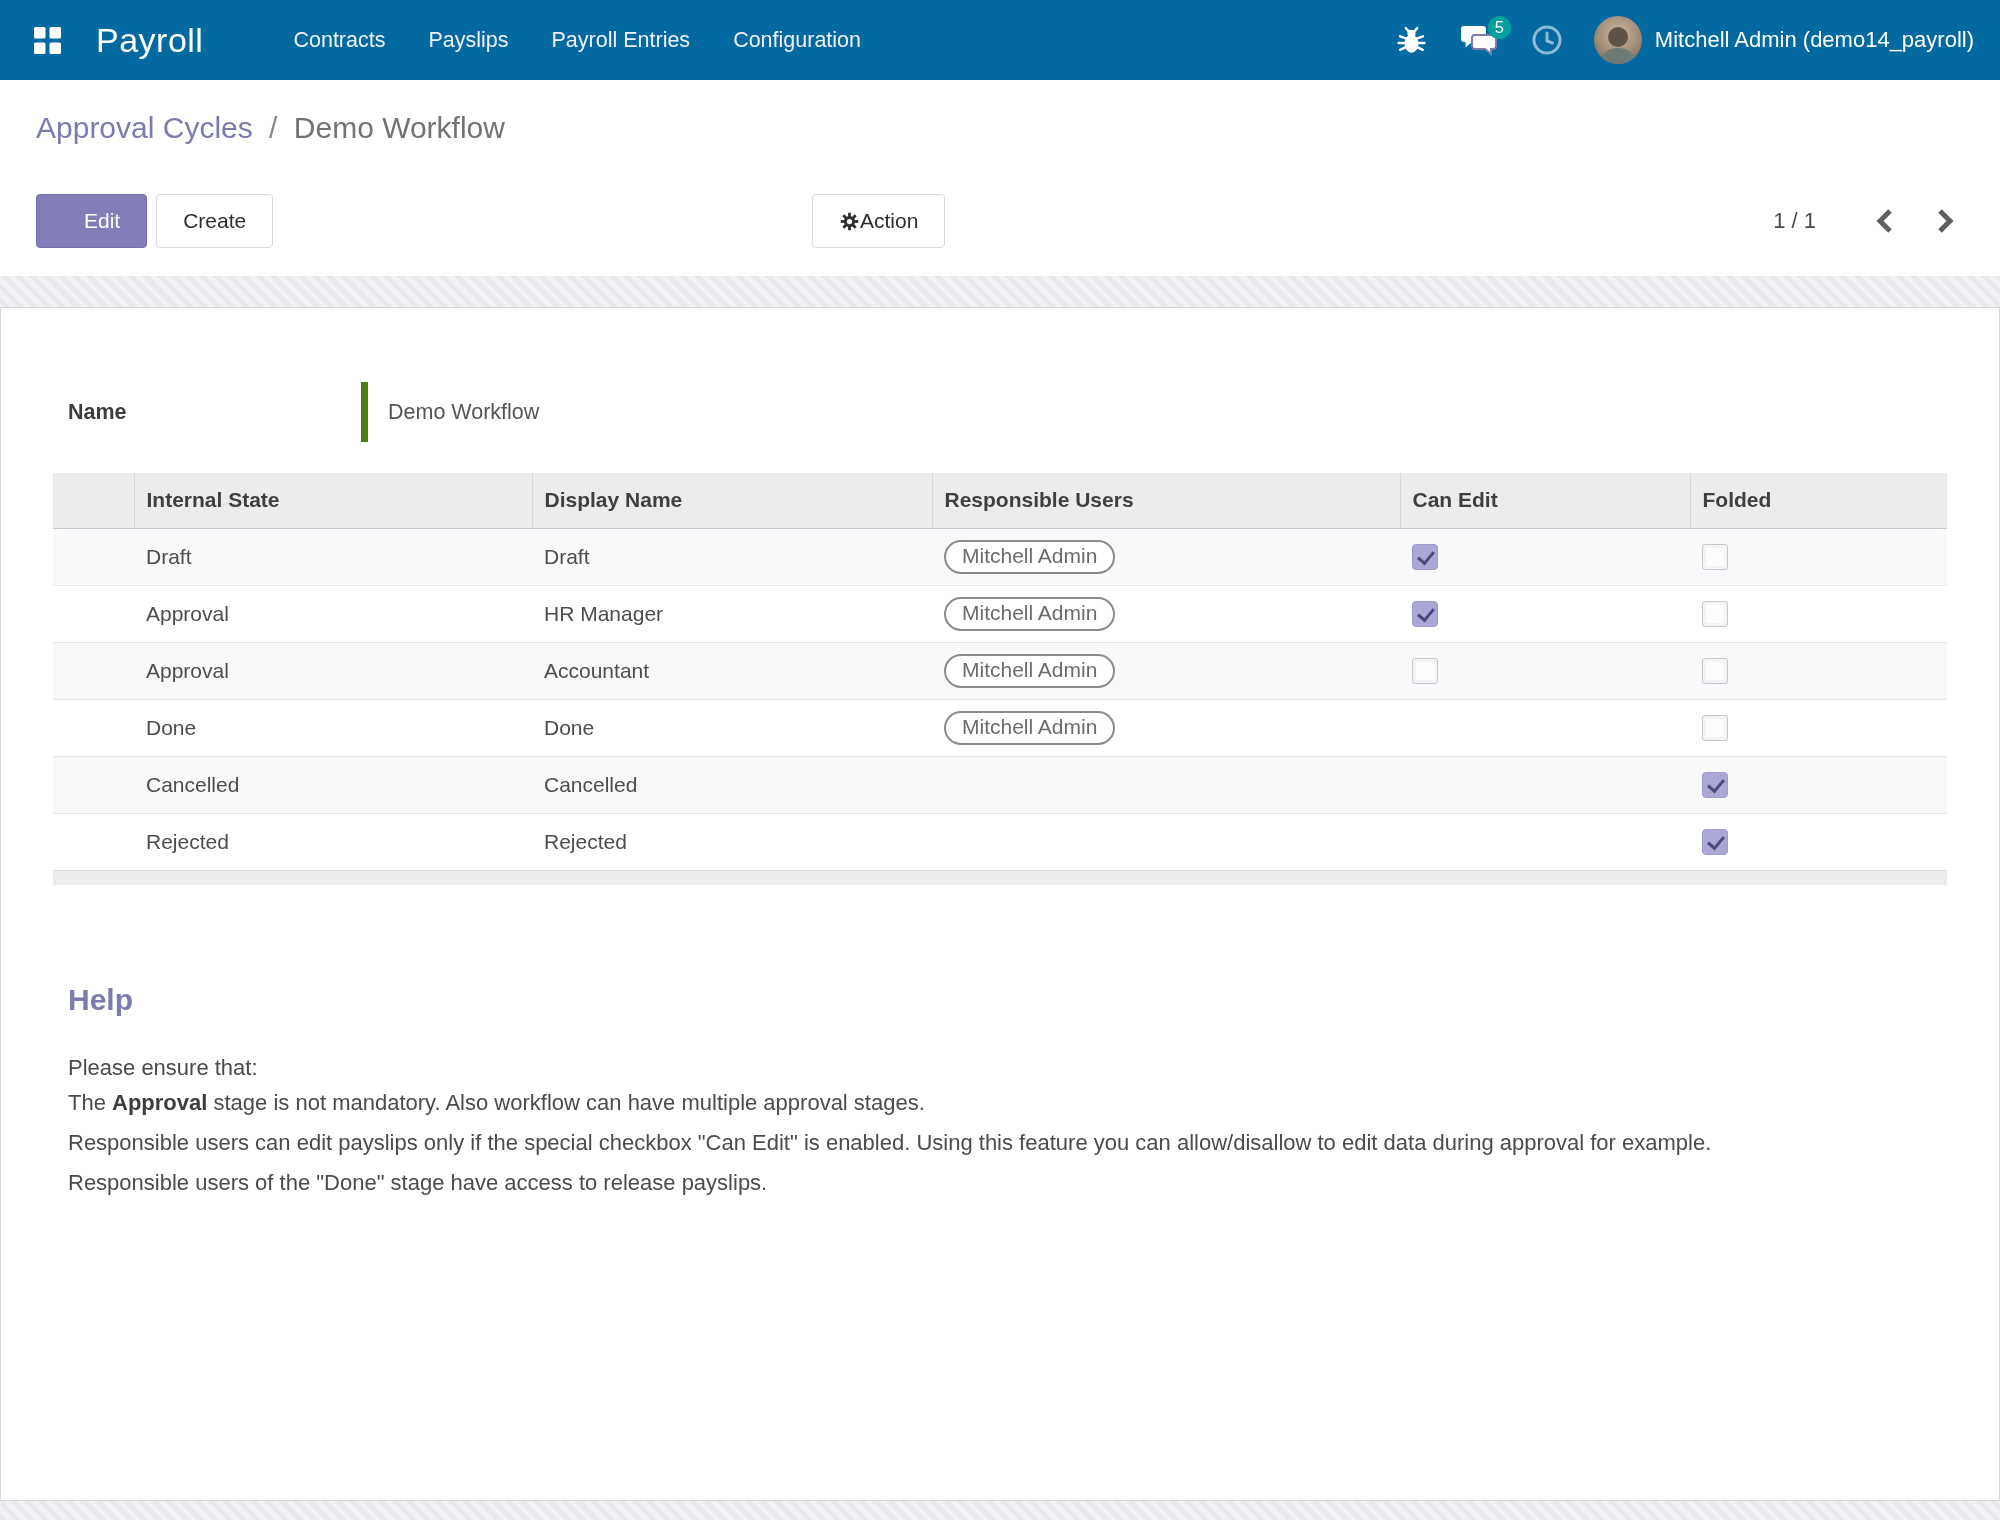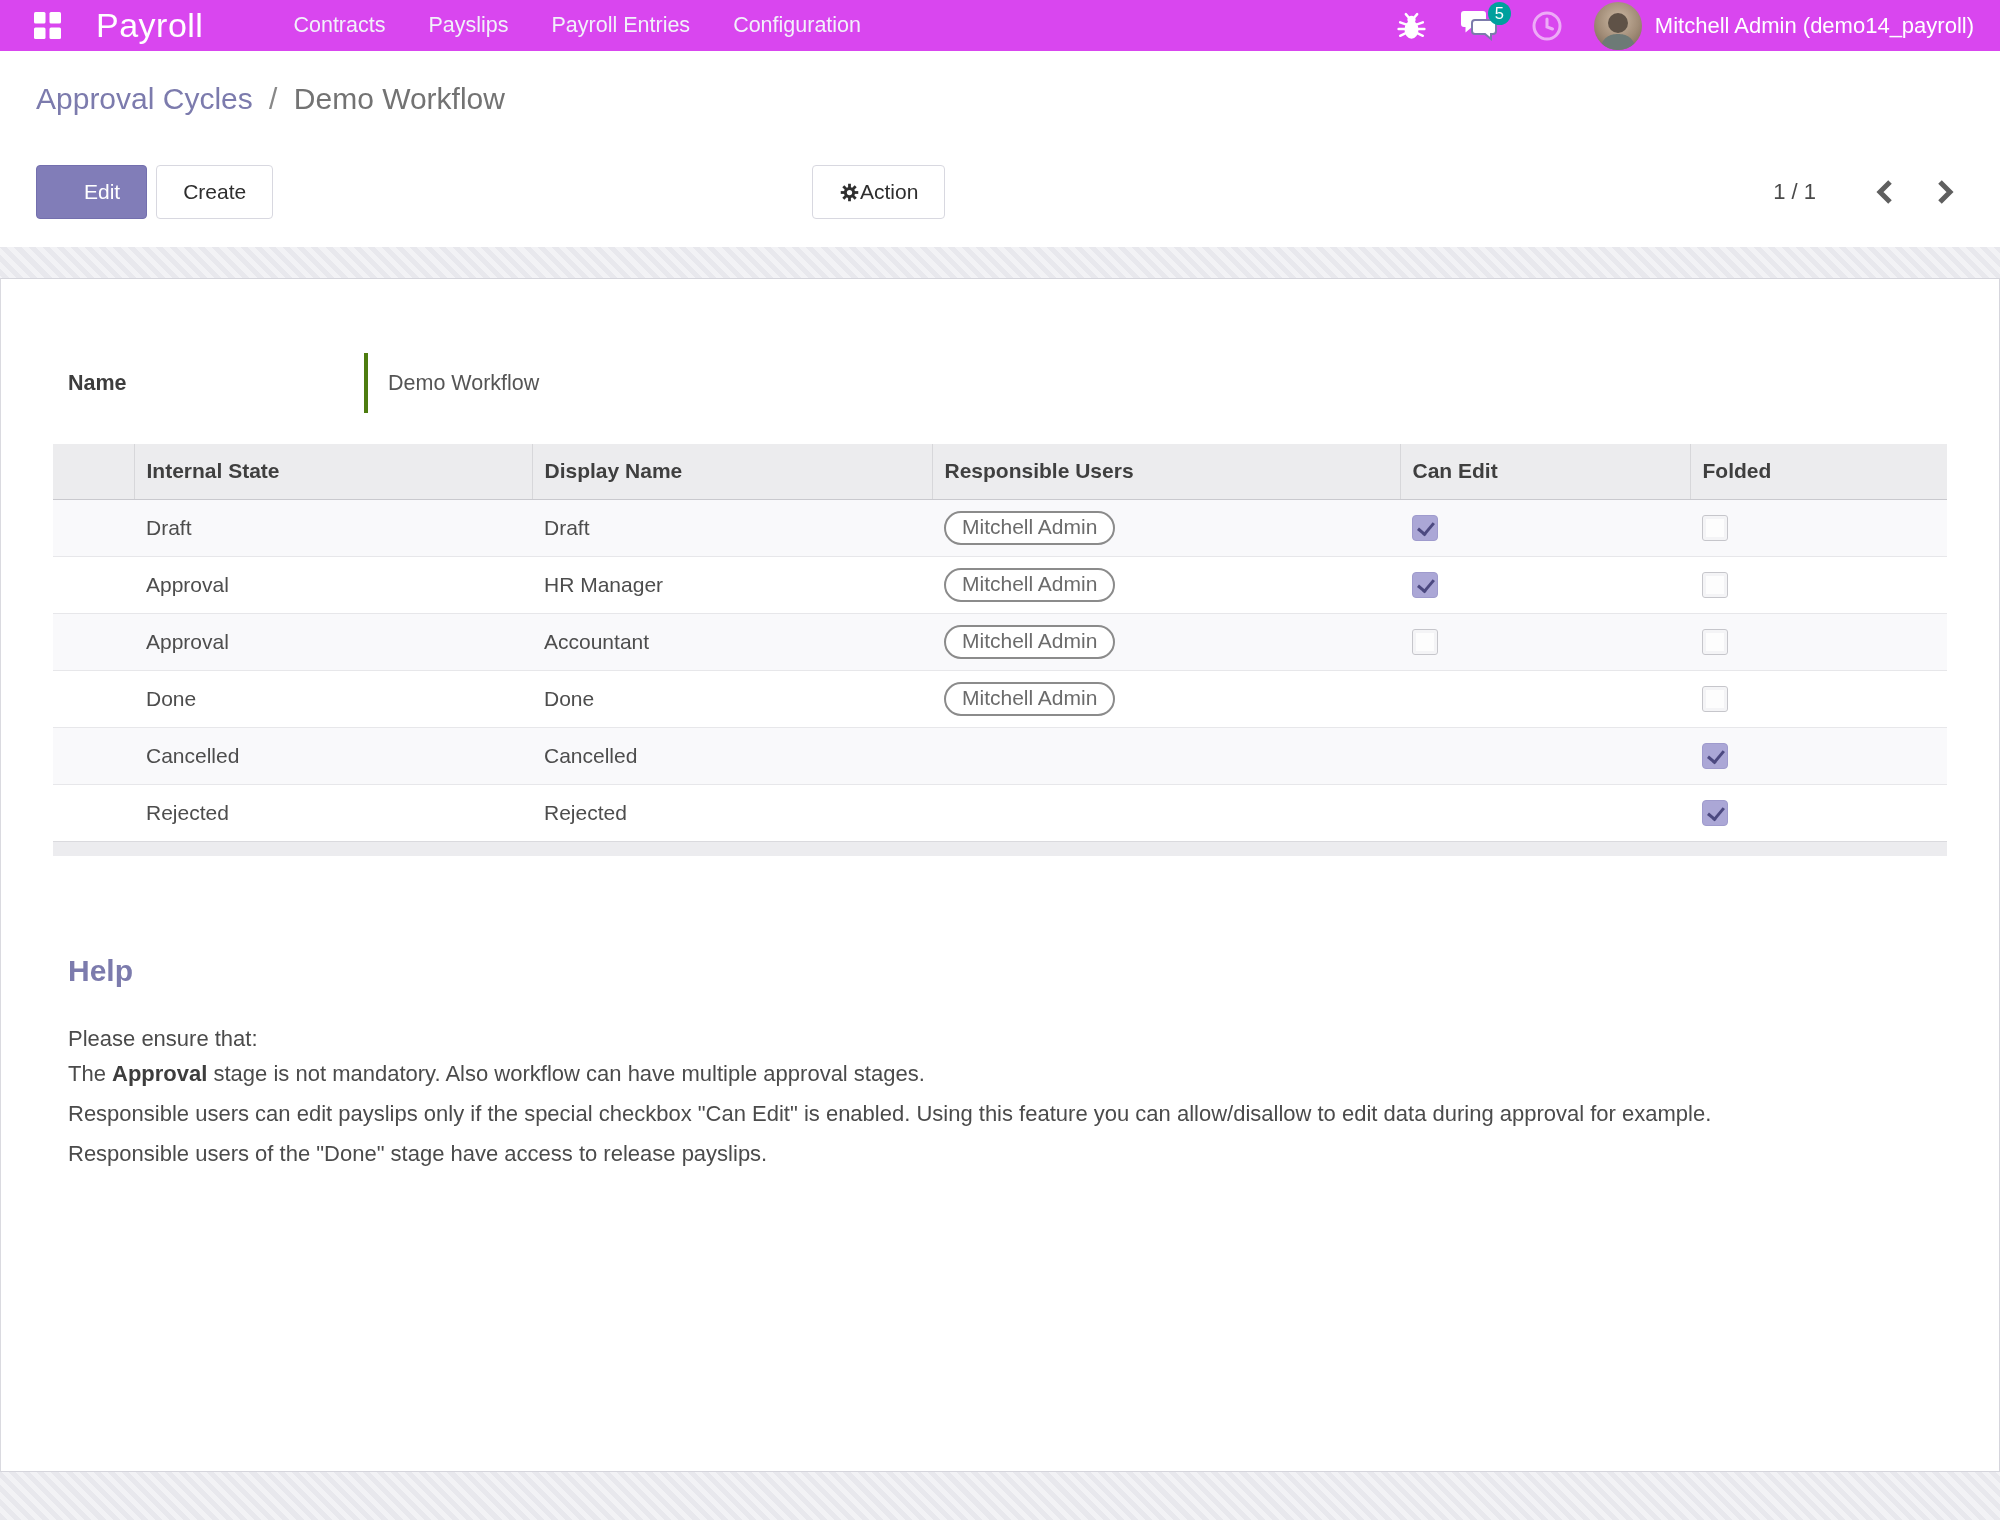--- a/index.html
+++ b/index.html
@@ -5,21 +5,21 @@
   * { box-sizing: border-box; }
   html,body { margin:0; padding:0; }
   body {
     width:2000px; height:1520px; overflow:hidden;
     font-family:"Liberation Sans", sans-serif;
     background: repeating-linear-gradient(45deg, #e8e8ed 0 5px, #f2f2f5 5px 10px);
   }
 
   
   .navbar {
-    height:51px; background:#d946ef; display:flex; align-items:center;
+    height:80px; background:#0369a1; display:flex; align-items:center;
     padding:0 26px 0 24px; color:#fff; position:relative;
   }
   .apps-btn { width:46px; height:46px; display:flex; align-items:center; justify-content:center; cursor:pointer; }
   .brand { font-size:34px; color:#fff; margin-left:26px; letter-spacing:.5px; cursor:pointer; }
   .nav-menus { display:flex; margin-left:90px; gap:43px; }
   .nav-item { font-size:21.5px; color:#f2f1fa; cursor:pointer; white-space:nowrap; }
   .nav-right { margin-left:auto; display:flex; align-items:center; }
   .nav-icon-btn { position:relative; padding:0 17px; height:72px; display:flex; align-items:center; cursor:pointer; }
   .badge {
     position:absolute; top:12px; left:44px; background:#00a09d; color:#fff;
@@ -51,21 +51,21 @@
   .pager-prev, .pager-next { cursor:pointer; padding:6px; display:flex; }
   .pager-prev { margin-left:52px; }
   .pager-next { margin-left:28px; }
 
   
   .sheet {
     margin-top:31px; background:#fff; border:1px solid #d5d5dc; border-left-color:#dadae0;
     height:1194px; padding:0 52px; overflow:hidden;
   }
   .o-group { display:flex; margin:74px 0 0 15px; height:60px; align-items:center; }
-  .o-label { width:300px; font-weight:bold; font-size:21.5px; color:#3d3d3d; border-right:4px solid #4d7c0f; height:60px; display:flex; align-items:center; }
+  .o-label { width:300px; font-weight:bold; font-size:21.5px; color:#3d3d3d; border-right:7px solid #4d7c0f; height:60px; display:flex; align-items:center; }
   .o-value { font-size:21.5px; color:#555; padding-left:20px; }
 
   .sec-title { color:#7c7bad; font-size:30px; font-weight:bold; margin:82px 0 0 15px; line-height:30px; }
   .sec-title.help { margin-top:100px; }
 
   
   table.stages { width:100%; border-collapse:collapse; margin-top:31px; table-layout:fixed; }
   table.stages thead th {
     height:55px; background:#ececee; font-size:21px; color:#3f3f3f; text-align:left;
     padding:0 12px; border-right:1px solid #d7d7da; border-bottom:1px solid #c9c9ce; font-weight:bold; cursor:pointer;

